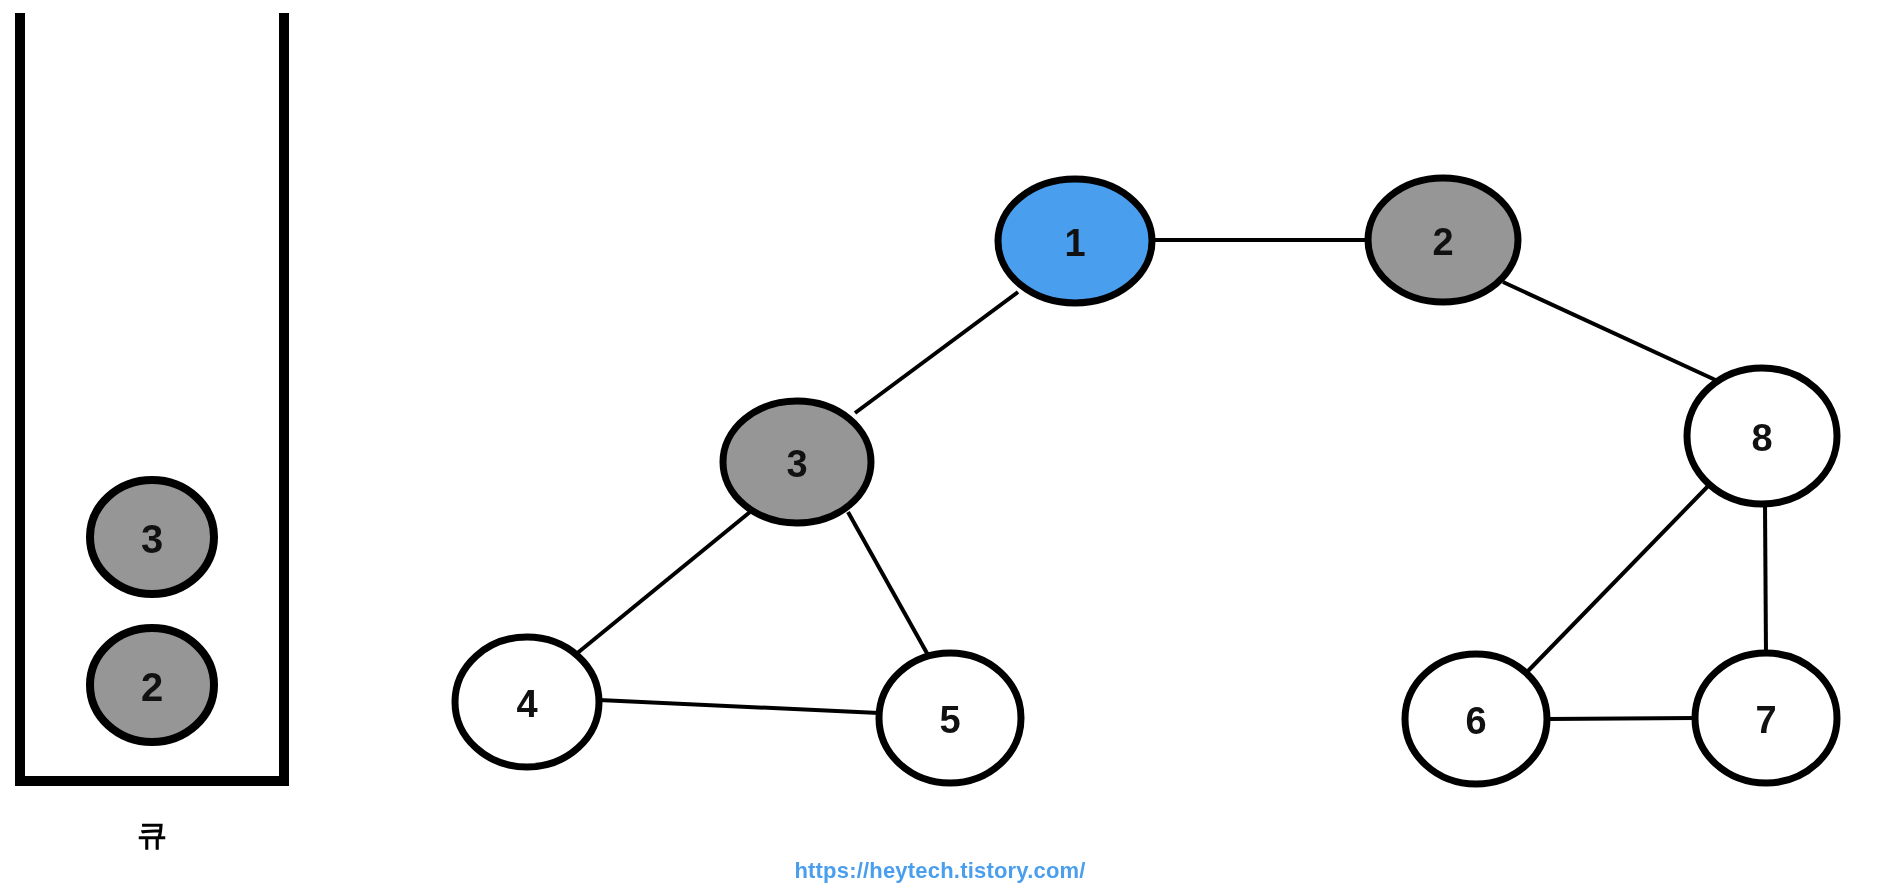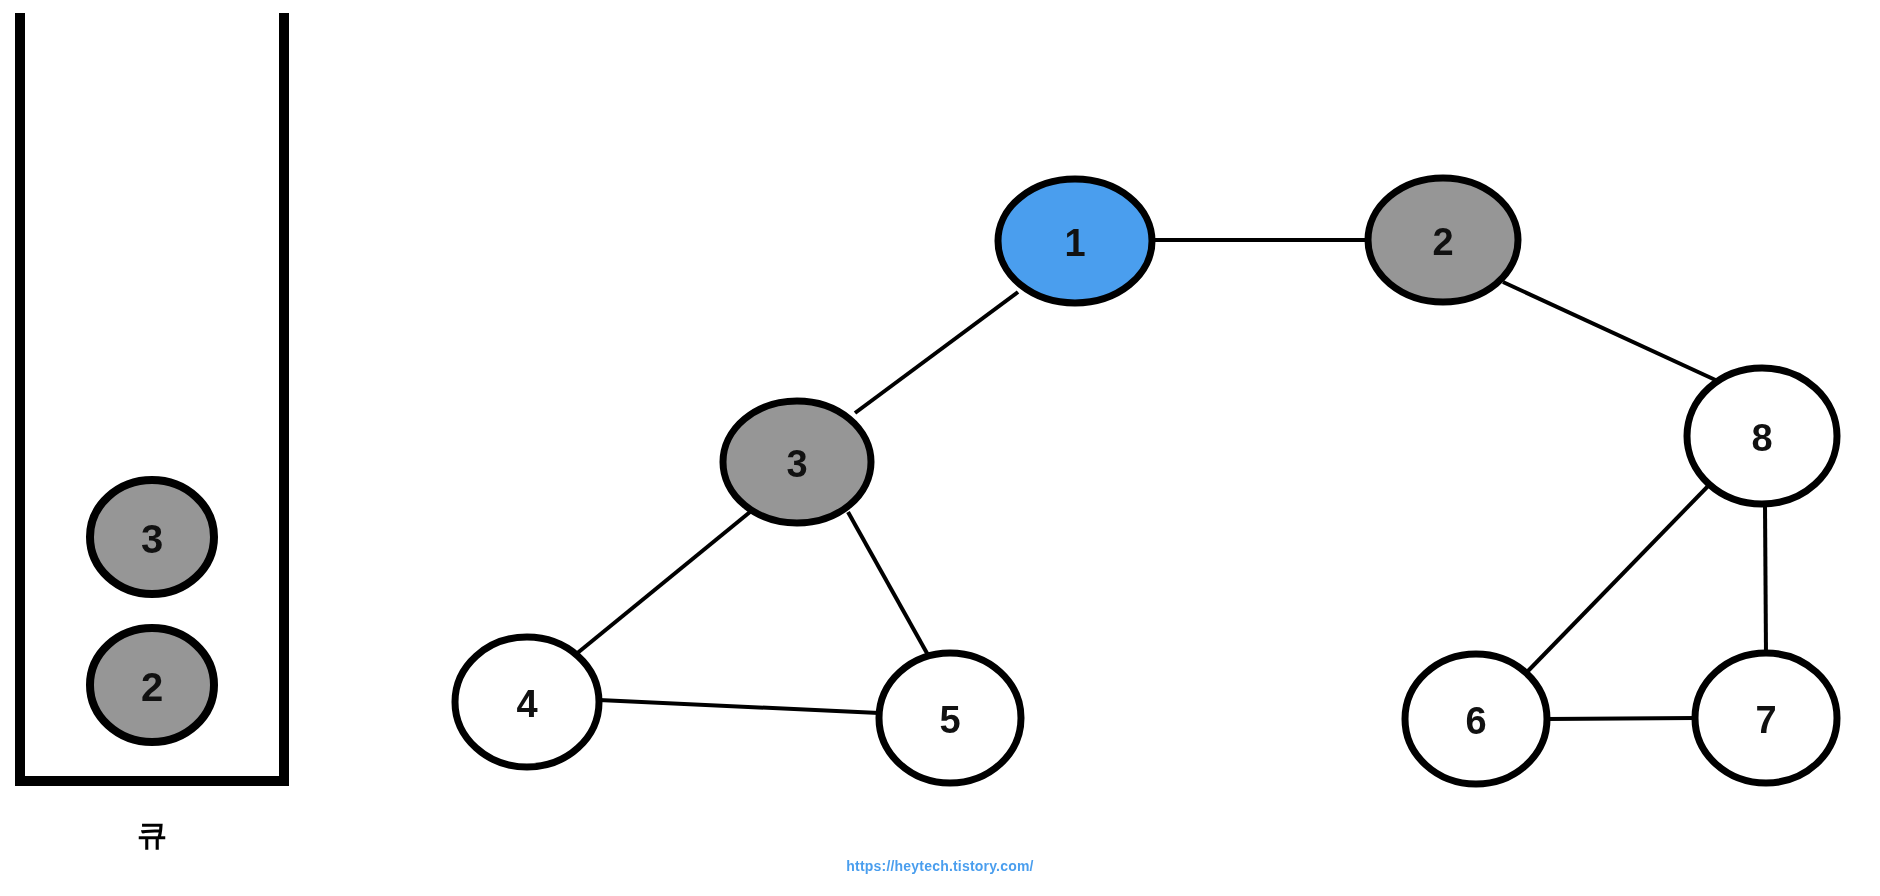--- a/index.html
+++ b/index.html
@@ -40,21 +40,21 @@
     font-family: "DejaVu Sans", "Liberation Sans", sans-serif;
     line-height: 1;
     letter-spacing: 0;
   }
   .watermark {
     position: absolute;
     left: 0;
     top: 858px;
     width: 1880px;
     text-align: center;
-    font-size: 14px;
+    font-size: 22px;
     font-weight: 700;
     color: #4a9eee;
     font-family: "Liberation Sans", sans-serif;
     letter-spacing: 0.2px;
   }
   svg text {
     font-family: "Liberation Sans", sans-serif;
     font-weight: 700;
     fill: #111111;
     text-anchor: middle;

